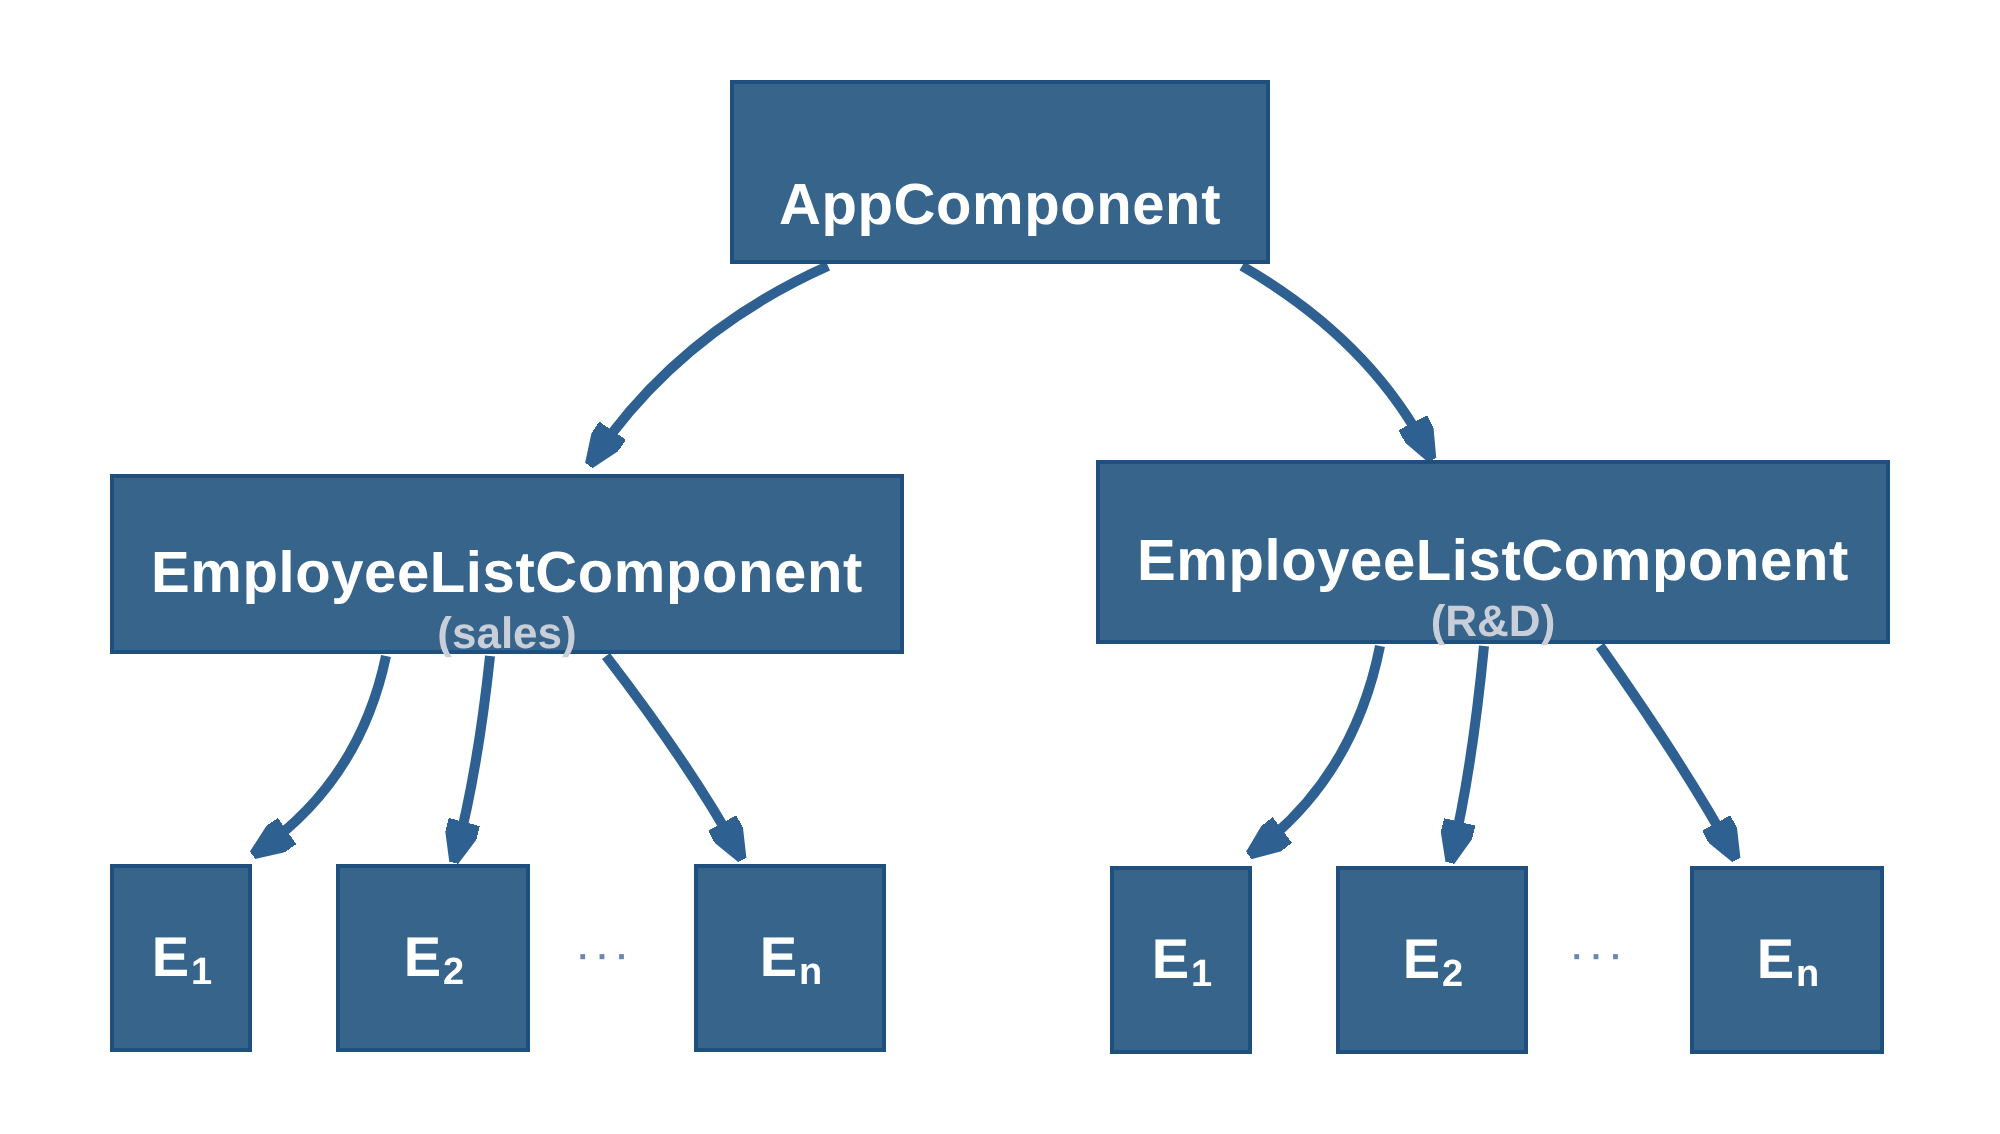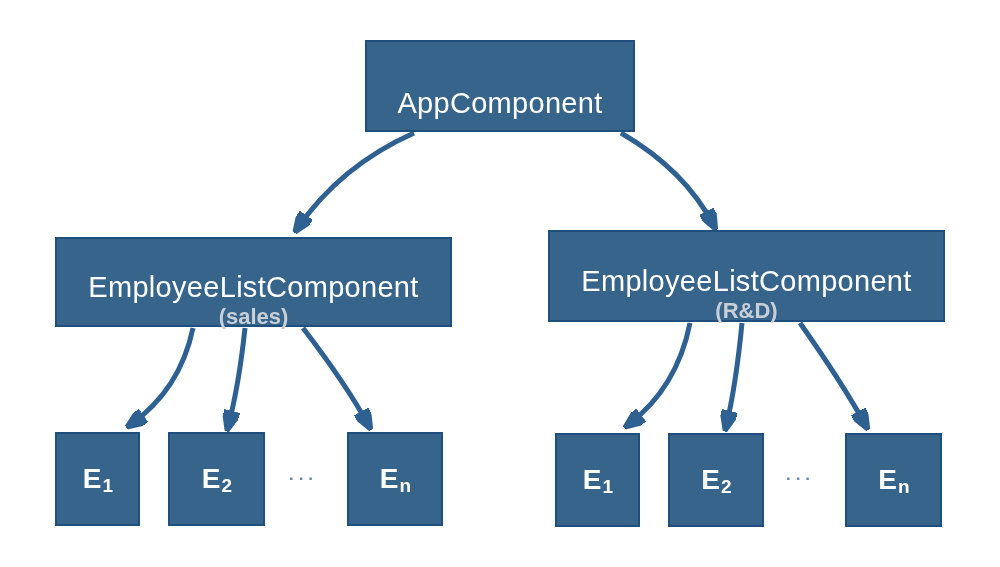--- a/index.html
+++ b/index.html
@@ -21,33 +21,33 @@
 
   .box {
     position: absolute;
     background: #36648B;
     border: 2px solid #1F4F7C;
     display: flex; flex-direction: column;
     align-items: center; justify-content: center;
     text-align: center;
   }
   .box .title {
-    color: #ffffff; font-weight: normal; font-size: 29px;
+    color: #ffffff; font-weight: bold; font-size: 29px;
     letter-spacing: 0.3px; line-height: 1.1; margin-top: 36px;
   }
   .box .subtitle {
     color: #C9CFD8; font-weight: bold; font-size: 22px;
     margin-top: 3px; line-height: 1;
   }
 
   .node-app  { left: 365px; top: 40px;  width: 270px; height: 92px; }
   .node-elc-sales { left: 55px;  top: 237px; width: 397px; height: 90px; }
   .node-elc-rnd   { left: 548px; top: 230px; width: 397px; height: 92px; }
 
-  .node-e { width: 85px; height: 94px; }
+  .node-e { width: 71px; height: 94px; }
   .e-sales-1 { left: 55px;  top: 432px; }
   .e-sales-2 { left: 168px; top: 432px; width: 97px; }
   .e-sales-n { left: 347px; top: 432px; width: 96px; }
   .e-rnd-1   { left: 555px; top: 433px; }
   .e-rnd-2   { left: 668px; top: 433px; width: 96px; }
   .e-rnd-n   { left: 845px; top: 433px; width: 97px; }
 
   .e-label { color: #ffffff; font-weight: bold; font-size: 28px; line-height: 1; }
   .e-label sub {
     font-size: 19px; font-weight: bold;

